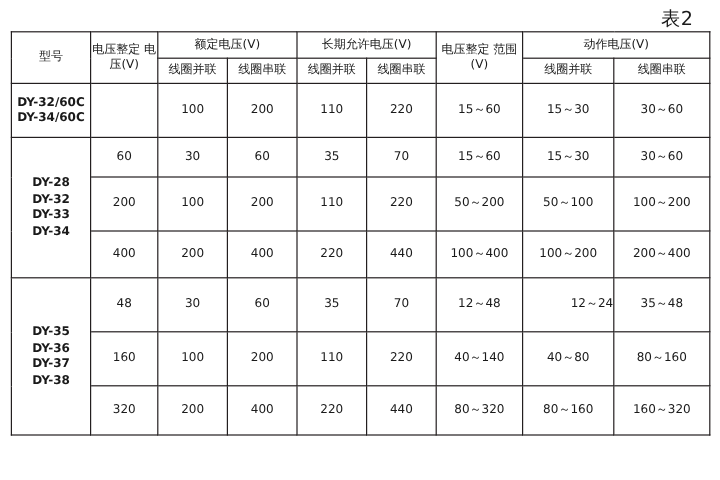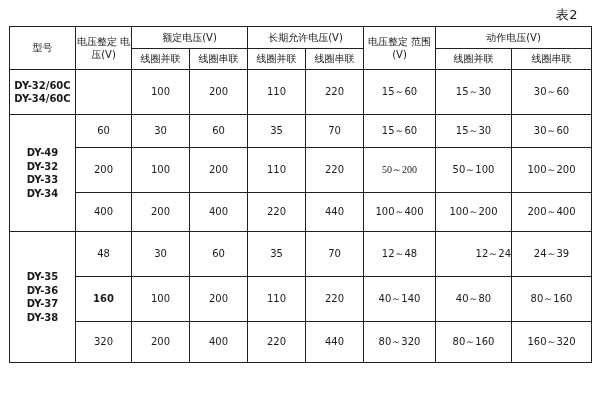--- a/index.html
+++ b/index.html
@@ -12,21 +12,21 @@
     height: 400px;
     font-family: "DejaVu Sans", "Liberation Sans", sans-serif;
     color: #1a1a1a;
     position: relative;
     overflow: hidden;
   }
   #caption {
     position: absolute;
     top: 6px;
     right: 22px;
-    font-size: 13px;
+    font-size: 16px;
     letter-spacing: 0.5px;
   }
   #table-wrap {
     position: absolute;
     left: 9px;
     top: 26px;
     width: 582px;
   }
   table.spec {
     border-collapse: collapse;
@@ -134,41 +134,41 @@
           <td style="height: 44px;">100</td>
           <td style="height: 44px;">200</td>
           <td style="height: 44px;">110</td>
           <td style="height: 44px;">220</td>
           <td style="height: 44px;">15～60</td>
           <td style="height: 44px;">15～30</td>
           <td style="height: 44px;">30～60</td>
         </tr>
         <tr class="datarow grp-top" style="height: 32px;">
           <td class="modelcell" rowspan="3">
-            <span class="ml">DY-49</span>
+            <span class="ml">DY-28</span>
             <span class="ml">DY-32</span>
             <span class="ml">DY-33</span>
             <span class="ml">DY-34</span>
           </td>
           <td style="height: 32px;">60</td>
           <td style="height: 32px;">30</td>
           <td style="height: 32px;">60</td>
           <td style="height: 32px;">35</td>
           <td style="height: 32px;">70</td>
           <td style="height: 32px;">15～60</td>
           <td style="height: 32px;">15～30</td>
           <td style="height: 32px;">30～60</td>
         </tr>
         <tr class="datarow" style="height: 44px;">
           <td style="height: 44px;">200</td>
           <td style="height: 44px;">100</td>
           <td style="height: 44px;">200</td>
           <td style="height: 44px;">110</td>
           <td style="height: 44px;">220</td>
-          <td style="height: 44px; font-family: Liberation Serif, serif;">50～200</td>
+          <td style="height: 44px;">50～200</td>
           <td style="height: 44px;">50～100</td>
           <td style="height: 44px;">100～200</td>
         </tr>
         <tr class="datarow" style="height: 38px;">
           <td style="height: 38px;">400</td>
           <td style="height: 38px;">200</td>
           <td style="height: 38px;">400</td>
           <td style="height: 38px;">220</td>
           <td style="height: 38px;">440</td>
           <td style="height: 38px;">100～400</td>
@@ -182,24 +182,24 @@
             <span class="ml">DY-37</span>
             <span class="ml">DY-38</span>
           </td>
           <td style="height: 44px;">48</td>
           <td style="height: 44px;">30</td>
           <td style="height: 44px;">60</td>
           <td style="height: 44px;">35</td>
           <td style="height: 44px;">70</td>
           <td style="height: 44px;">12～48</td>
           <td style="height: 44px; text-align: right;">12～24</td>
-          <td style="height: 44px;">24～39</td>
+          <td style="height: 44px;">35～48</td>
         </tr>
         <tr class="datarow" style="height: 44px;">
-          <td style="height: 44px; font-weight: bold;">160</td>
+          <td style="height: 44px;">160</td>
           <td style="height: 44px;">100</td>
           <td style="height: 44px;">200</td>
           <td style="height: 44px;">110</td>
           <td style="height: 44px;">220</td>
           <td style="height: 44px;">40～140</td>
           <td style="height: 44px;">40～80</td>
           <td style="height: 44px;">80～160</td>
         </tr>
         <tr class="datarow" style="height: 40px;">
           <td style="height: 40px;">320</td>

